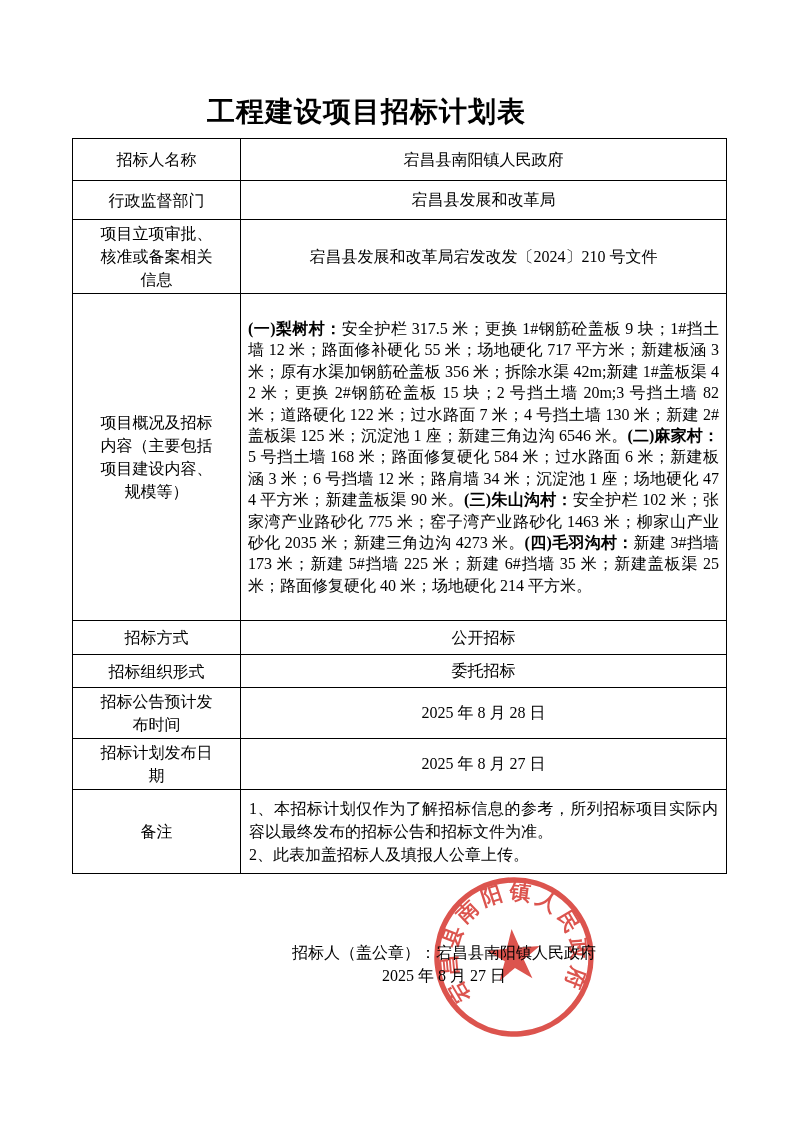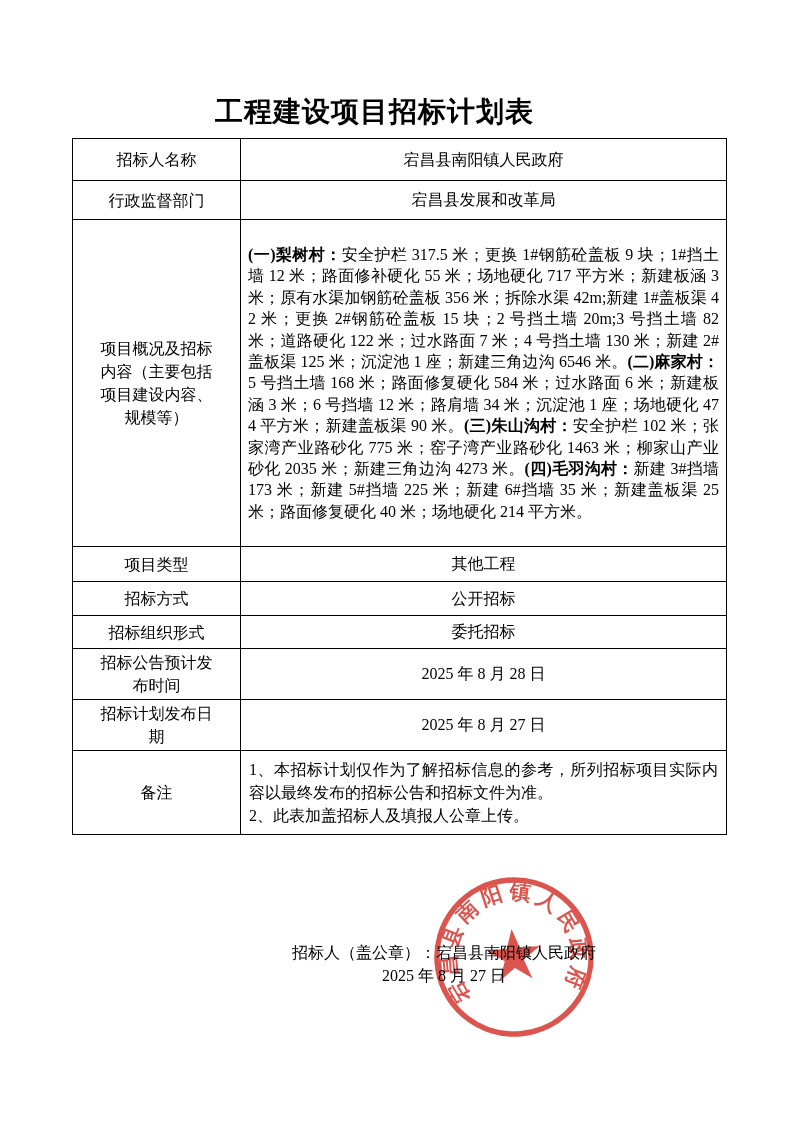--- a/index.html
+++ b/index.html
@@ -2,21 +2,21 @@
 <html><head>
 <meta charset="utf-8">
 <style>
   html,body{margin:0;padding:0;}
   body{
     width:793px;height:1122px;position:relative;background:#ffffff;
     font-family:"Liberation Serif","DejaVu Serif",serif;color:#000;
     overflow:hidden;
   }
   .title{
-    position:absolute;top:96px;left:16px;width:717px;margin:0;
+    position:absolute;top:96px;left:8px;width:717px;margin:0;
     text-align:center;font-size:28px;line-height:32px;font-weight:700;
     font-family:"Liberation Sans","DejaVu Sans",sans-serif;letter-spacing:1px;
   }
   table.plan{
     position:absolute;left:72px;top:138px;width:654px;
     border-collapse:collapse;table-layout:fixed;
   }
   col.c1{width:168px;}
   col.c2{width:486px;}
   td{
@@ -60,27 +60,27 @@
     </colgroup>
   <tbody>
     <tr style="height:42px">
       <td class="lbl">招标人名称</td>
       <td class="val">宕昌县南阳镇人民政府</td>
     </tr>
     <tr style="height:39px">
       <td class="lbl">行政监督部门</td>
       <td class="val">宕昌县发展和改革局</td>
     </tr>
+    <tr style="height:56px">
+      <td class="lbl">项目立项审批、核准或备案相关信息</td>
+      <td class="val">宕昌县发展和改革局宕发改发〔2024〕210 号文件</td>
+    </tr>
     <tr style="height:299px">
       <td class="lbl">项目概况及招标内容（主要包括项目建设内容、规模等）</td>
       <td class="bigval"><b>(一)梨树村：</b>安全护栏 317.5 米；更换 1#钢筋砼盖板 9 块；1#挡土墙 12 米；路面修补硬化 55 米；场地硬化 717 平方米；新建板涵 3 米；原有水渠加钢筋砼盖板 356 米；拆除水渠 42m;新建 1#盖板渠 42 米；更换 2#钢筋砼盖板 15 块；2 号挡土墙 20m;3 号挡土墙 82 米；道路硬化 122 米；过水路面 7 米；4 号挡土墙 130 米；新建 2#盖板渠 125 米；沉淀池 1 座；新建三角边沟 6546 米。<b>(二)麻家村：</b>5 号挡土墙 168 米；路面修复硬化 584 米；过水路面 6 米；新建板涵 3 米；6 号挡墙 12 米；路肩墙 34 米；沉淀池 1 座；场地硬化 474 平方米；新建盖板渠 90 米。<b>(三)朱山沟村：</b>安全护栏 102 米；张家湾产业路砂化 775 米；窑子湾产业路砂化 1463 米；柳家山产业砂化 2035 米；新建三角边沟 4273 米。<b>(四)毛羽沟村：</b>新建 3#挡墙 173 米；新建 5#挡墙 225 米；新建 6#挡墙 35 米；新建盖板渠 25 米；路面修复硬化 40 米；场地硬化 214 平方米。</td>
-    </tr>
-    <tr style="height:35px">
-      <td class="lbl">项目类型</td>
-      <td class="val">其他工程</td>
     </tr>
     <tr style="height:34px">
       <td class="lbl">招标方式</td>
       <td class="val">公开招标</td>
     </tr>
     <tr style="height:33px">
       <td class="lbl">招标组织形式</td>
       <td class="val">委托招标</td>
     </tr>
     <tr style="height:46px">

